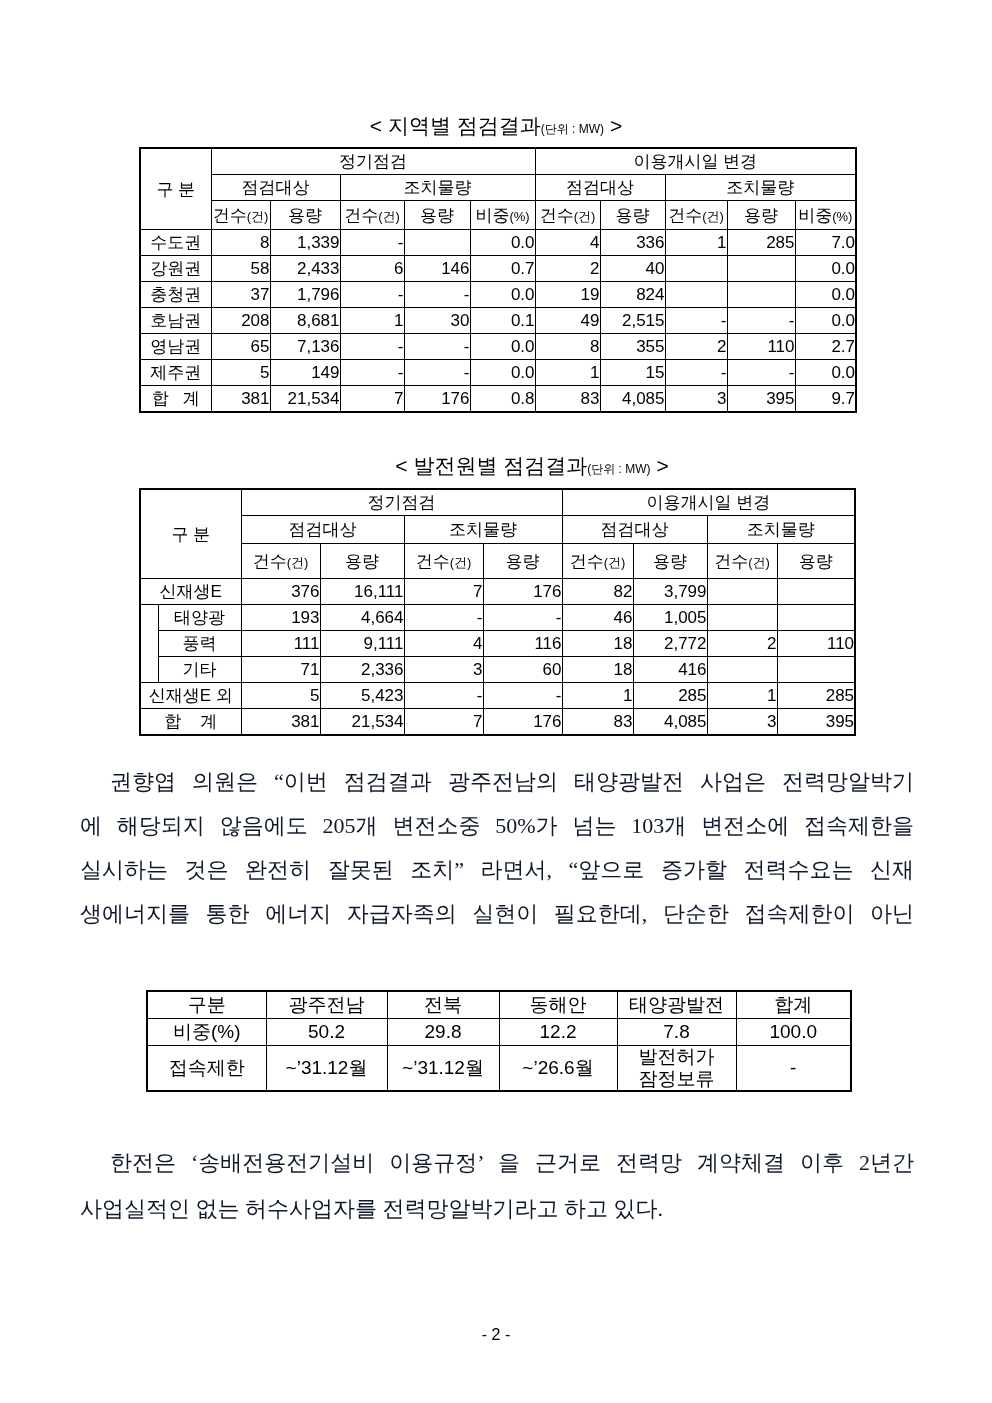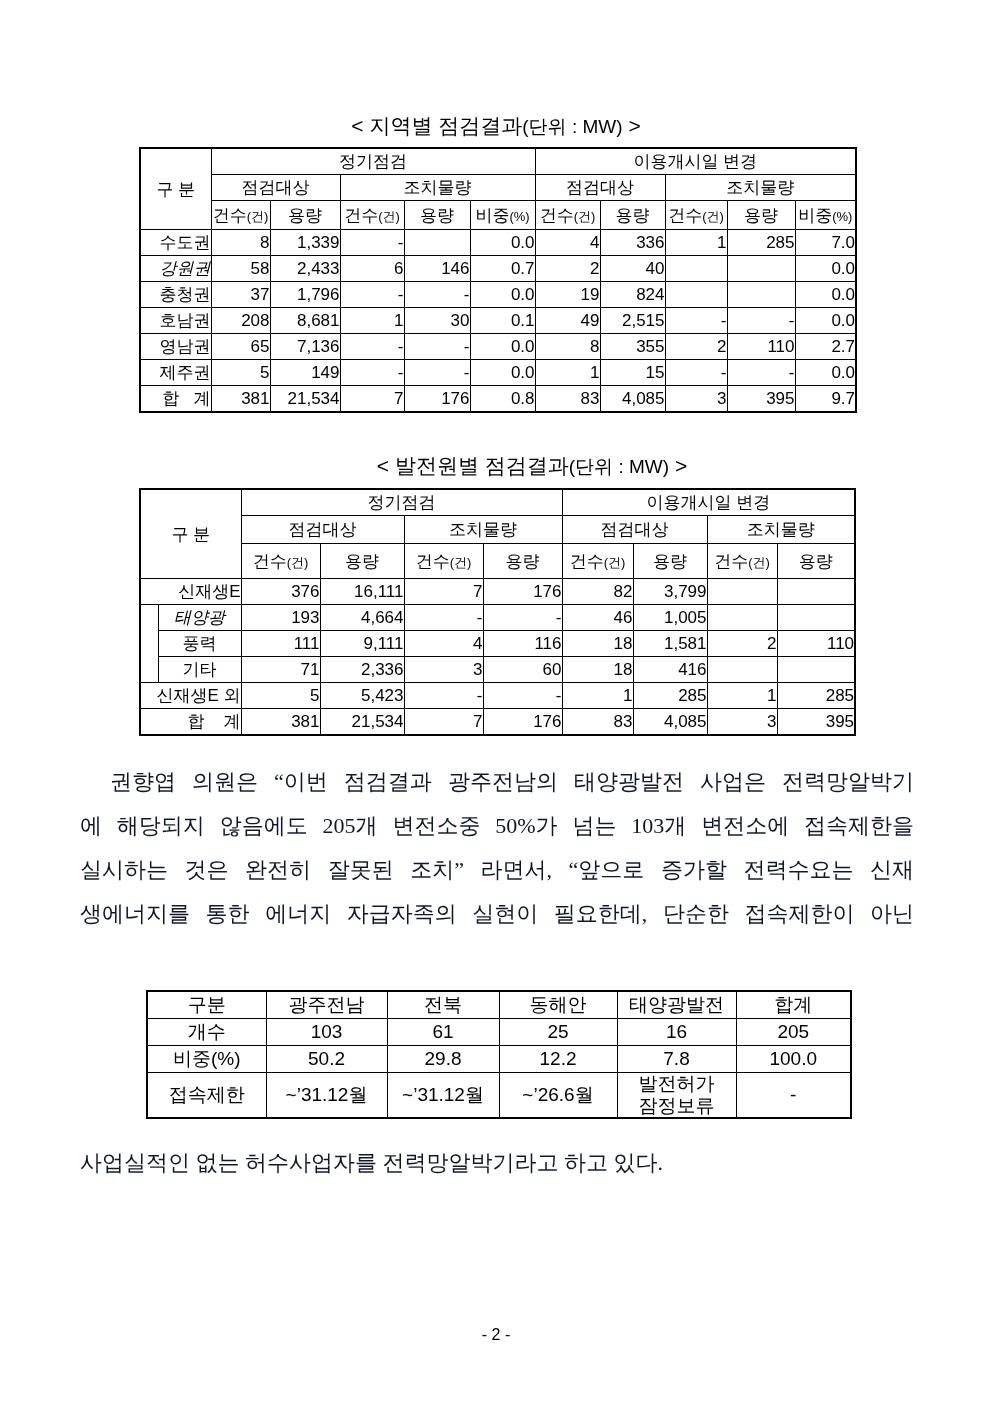--- a/index.html
+++ b/index.html
@@ -1,43 +1,43 @@
 <!DOCTYPE html>
 <html><head>
 <meta charset="utf-8">
 <style>
   html,body{margin:0;padding:0;background:#fff;}
   .page{position:relative;width:992px;height:1403px;background:#ffffff;
         font-family:"Liberation Sans",sans-serif;color:#000;overflow:hidden;}
 
   .doc-title{position:absolute;left:0;width:100%;text-align:center;
              font-size:21px;letter-spacing:0px;color:#000;}
-  .doc-title .u2{font-size:19px;}
+  .doc-title .u2{font-size:12px;}
   #title1{top:112px;}
   #title2{top:452px;margin-left:36px;}
 
   table.grid{border-collapse:collapse;table-layout:fixed;position:absolute;
              background:#fff;}
   table.grid{border:2px solid #000;}
   .grid th,.grid td{border:1px solid #000;font-weight:normal;font-size:17px;
                     color:#000;padding:0;overflow:hidden;vertical-align:middle;}
   .grid th{text-align:center;}
   .u{font-size:13px;}
   .num{text-align:right;padding-right:5px;}
-  .lab{text-align:right;padding-left:3px;white-space:pre;}
+  .lab{text-align:center;padding-left:3px;white-space:pre;}
   .slab{text-align:center;}
   .ctr{text-align:center;}
   .b{font-weight:bold;}
   .r{color:#ff0000;}
   .rb{color:#ff0000;font-weight:bold;}
   .dl{border-left:3px double #000;}
   .dt{border-top:3px double #000;}
   .hl-t{border-top:3px solid #ff0000;}
   .hl-b{border-bottom:3px solid #ff0000;}
-  .hl-l{border-left:3px solid #ff0000;font-style:italic;}
+  .hl-l{border-left:3px solid #ff0000;}
   .hl-r{border-right:3px solid #ff0000;}
   .hl-r4{border-right:4px solid #ff0000;}
 
   #t1{left:139px;top:147px;width:717px;}
   #t1 tr.hA th{height:25px;}
   #t1 tr.hB th{height:25px;}
   #t1 tr.hC th{height:28px;}
   #t1 td{height:25px;}
 
   #t2{left:139px;top:488px;width:716px;}
@@ -262,21 +262,21 @@
       <td class="num hl-t hl-b"></td>
       <td class="num hl-t hl-b hl-r"></td>
     </tr>
     <tr>
       <td class="slab">풍력</td>
       <td class="num dl">111</td>
       <td class="num">9,111</td>
       <td class="num">4</td>
       <td class="num">116</td>
       <td class="num dl">18</td>
-      <td class="num">1,581</td>
+      <td class="num">2,772</td>
       <td class="num">2</td>
       <td class="num">110</td>
     </tr>
     <tr>
       <td class="slab">기타</td>
       <td class="num dl">71</td>
       <td class="num">2,336</td>
       <td class="num">3</td>
       <td class="num">60</td>
       <td class="num dl">18</td>
@@ -328,46 +328,39 @@
     <tbody>
         <tr>
       <th class="ctr">구분</th>
       <th class="ctr rb">광주전남</th>
       <th class="ctr">전북</th>
       <th class="ctr">동해안</th>
       <th class="ctr">태양광발전</th>
       <th class="ctr">합계</th>
     </tr>
     <tr>
-      <td class="ctr">개수</td>
-      <td class="ctr rb">103</td>
-      <td class="ctr">61</td>
-      <td class="ctr">25</td>
-      <td class="ctr">16</td>
-      <td class="ctr">205</td>
-    </tr>
-    <tr>
       <td class="ctr">비중(%)</td>
       <td class="ctr rb">50.2</td>
       <td class="ctr">29.8</td>
       <td class="ctr">12.2</td>
       <td class="ctr">7.8</td>
       <td class="ctr">100.0</td>
     </tr>
     <tr class="tall">
       <td class="ctr">접속제한</td>
       <td class="ctr rb">~’31.12월</td>
       <td class="ctr rb">~’31.12월</td>
       <td class="ctr">~’26.6월</td>
       <td class="ctr pre">발전허가
 잠정보류</td>
       <td class="ctr">-</td>
     </tr>
   </tbody>
     </table>
 
   <div class="para" id="p2">
+    <div class="pl jst ind">한전은 ‘송배전용전기설비 이용규정’ 을 근거로 전력망 계약체결 이후 2년간</div>
     <div class="pl">사업실적인 없는 허수사업자를 전력망알박기라고 하고 있다.</div>
   </div>
 
   <div class="pageno">- 2 -</div>
 
 </div>
 
 </body></html>

